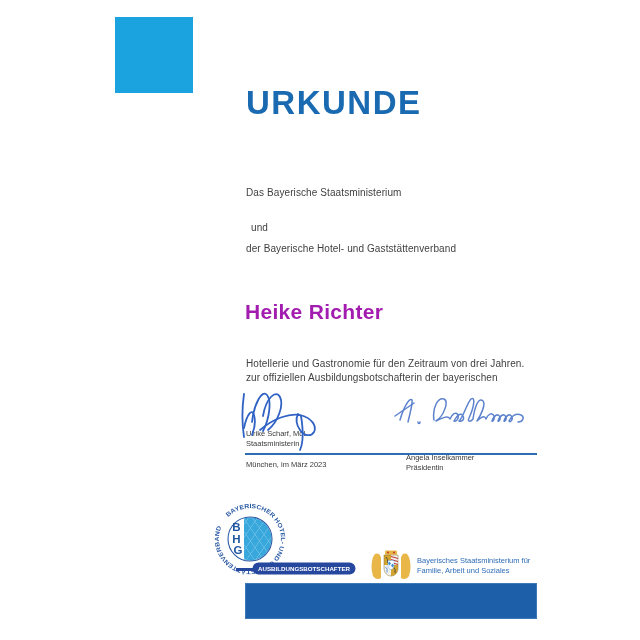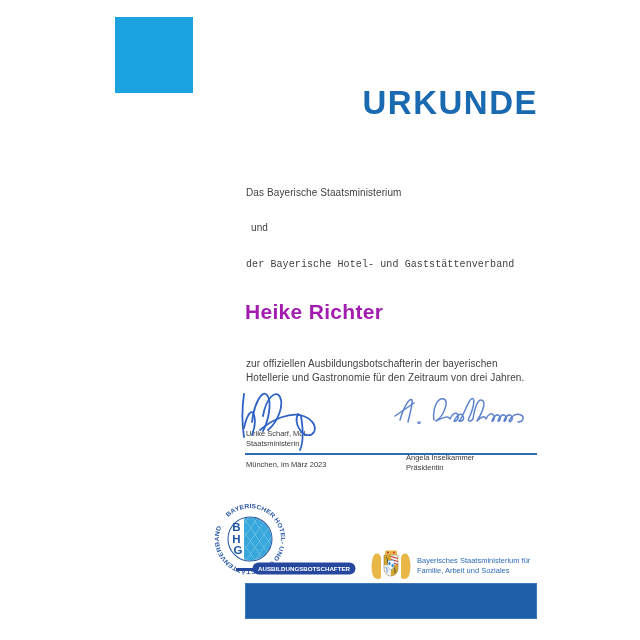--- a/index.html
+++ b/index.html
@@ -6,28 +6,28 @@
   body{
     width:640px;height:640px;background:#ffffff;position:relative;
     font-family:"Liberation Sans", sans-serif;
     -webkit-font-smoothing:antialiased;
   }
   .abs{position:absolute;}
 
   .accent-square{left:115px;top:17px;width:78px;height:76px;background:#1ba3e0;}
 
   .title{
-    left:246px;top:84px;width:292px;text-align:right;
+    left:246px;top:84px;width:292px;text-align:left;
     font-size:33px;font-weight:700;letter-spacing:1.5px;color:#1a6ab1;
   }
 
   .bodytext{color:#3f3f3f;font-size:10px;line-height:14px;letter-spacing:.1px;}
   .p-intro1{left:246px;top:186px;}
   .p-und{left:251px;top:221px;}
-  .p-intro2{left:246px;top:258px;font-family:Liberation Mono, monospace;}
+  .p-intro2{left:246px;top:242px;}
   .recipient{
     left:245px;top:300px;font-size:21px;font-weight:700;color:#a21caf;letter-spacing:.3px;
   }
   .p-appoint{left:246px;top:357px;}
 
   .sig-svg{overflow:visible;z-index:2;}
   .sig-left{left:238px;top:384px;}
   .sig-right{left:390px;top:392px;}
 
   .smalltext{font-size:7.5px;line-height:9.5px;color:#3a3a3a;}
@@ -57,22 +57,22 @@
   <div>Das Bayerische Staatsministerium</div>
 </div>
 <div class="abs bodytext p-und">und</div>
 <div class="abs bodytext p-intro2">
   <div>der Bayerische Hotel- und Gaststättenverband</div>
 </div>
 
 <div class="abs recipient">Heike Richter</div>
 
 <div class="abs bodytext p-appoint">
+  <div>Hotellerie und Gastronomie für den Zeitraum von drei Jahren.</div>
   <div>zur offiziellen Ausbildungsbotschafterin der bayerischen</div>
-  <div>Hotellerie und Gastronomie für den Zeitraum von drei Jahren.</div>
 </div>
 
 <svg class="abs sig-svg sig-left" width="110" height="70" viewBox="0 0 110 70" fill="none" stroke="#2f62c4" stroke-width="1.8" stroke-linecap="round" stroke-linejoin="round">
   <path d="M6,10 C4,24 4,40 6,53"></path>
   <path d="M6,44 C9,30 14,24 16,31 C18,38 16,46 14,51"></path>
   <path d="M14,38 C16,20 24,5 29,11 C34,17 31,36 25,47"></path>
   <path d="M25,32 C28,14 38,5 42,13 C46,21 40,38 30,46"></path>
   <path d="M22,46 C36,34 52,29 62,31 C74,34 79,42 76,48 C73,53 66,52 62,46 C58,40 58,34 60,30"></path>
   <path d="M63,32 C65,44 66,57 62,66"></path>
 </svg>

